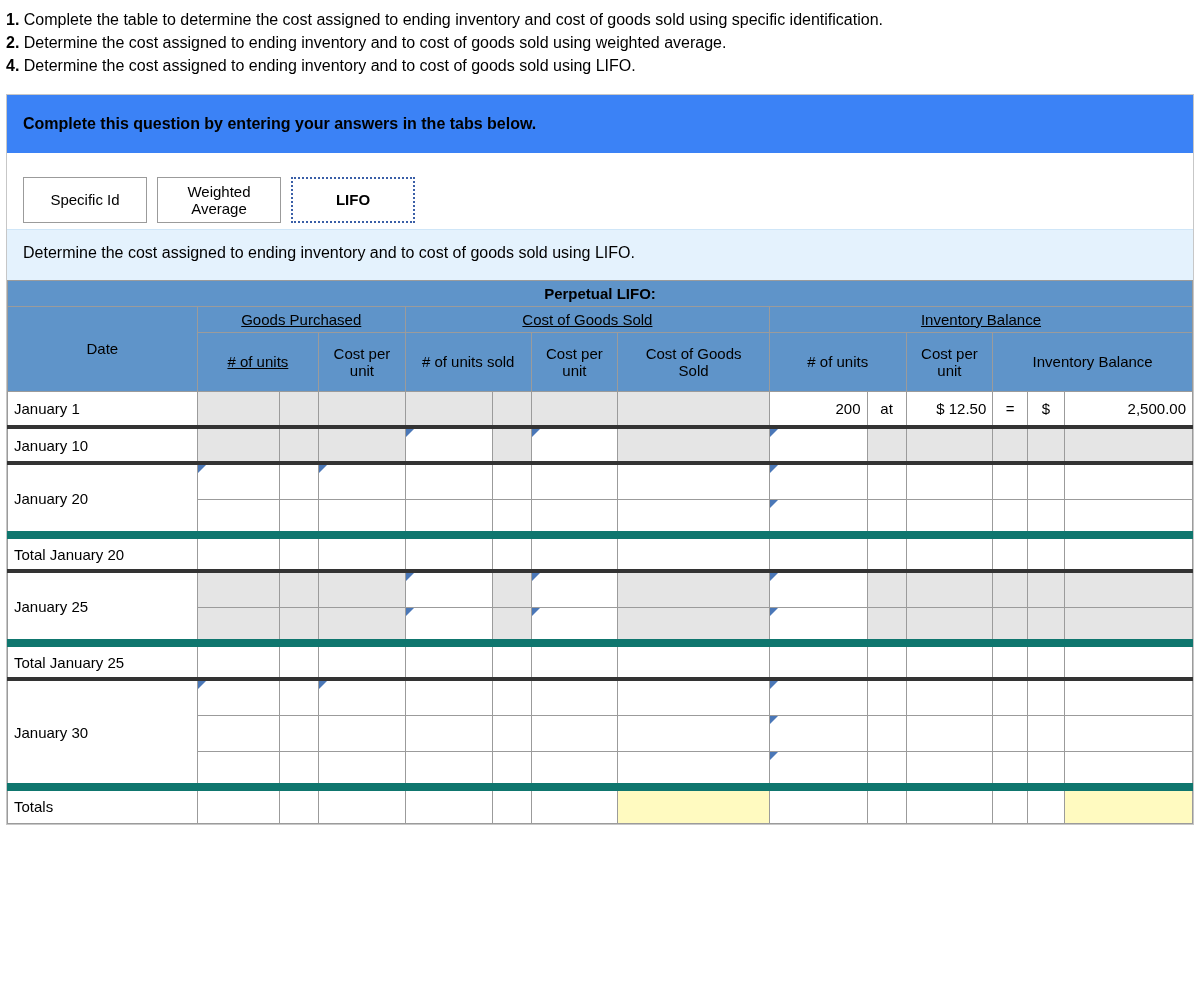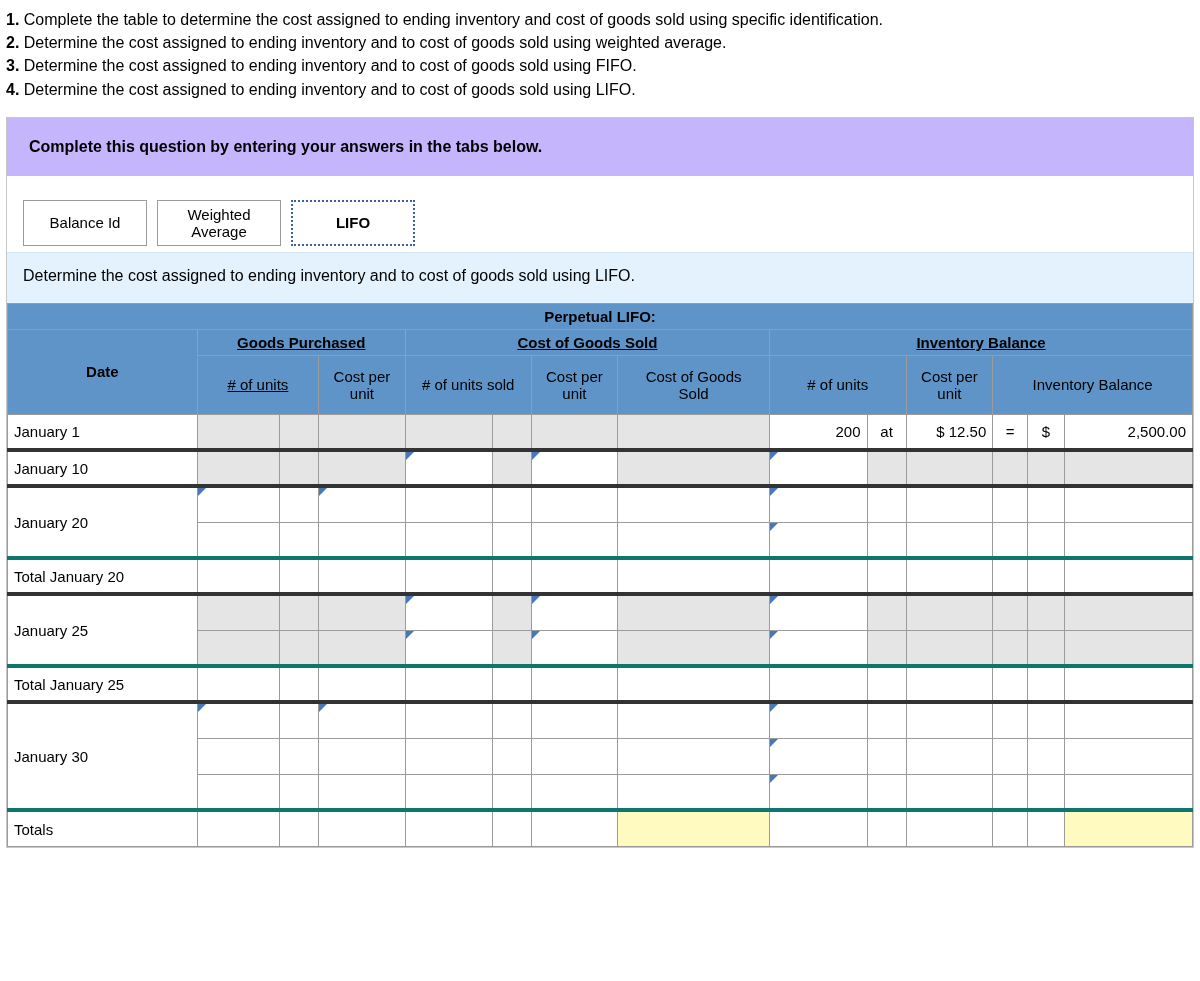--- a/index.html
+++ b/index.html
@@ -1,64 +1,63 @@
 <!DOCTYPE html>
 <html><head>
 <meta charset="utf-8">
 <style>
   * { box-sizing: border-box; margin: 0; padding: 0; }
   body { font-family: Arial, Helvetica, sans-serif; font-size: 16px; color: #000; background: #fff; width: 1200px; }
   .instructions { padding: 8px 6px 16px; }
   .instructions div { line-height: 1.45; }
   .instructions b { font-weight: bold; }
   .panel { border: 1px solid #c7c7c7; margin: 0 6px; }
-  .panel-header { background: #c4b5fd; padding: 20px 22px; font-weight: bold; font-size: 16px; }
+  .panel-header { background: #3b82f6; padding: 20px 16px; font-weight: bold; font-size: 16px; }
   .tabrow { display: flex; gap: 10px; padding: 24px 16px 6px; }
   .tab { border: 1px solid #9b9b9b; height: 46px; width: 124px; display: flex; align-items: center; justify-content: center; font-size: 15px; text-align: center; background: #fff; cursor: pointer; }
   .tab.active { border: 2px dotted #3a5fa7; font-weight: bold; }
   .subprompt { background: #e4f2fd; padding: 14px 16px 18px; font-size: 16px; border-top: 1px solid #cfe6f8; }
 
   table { border-collapse: collapse; width: 100%; table-layout: fixed; }
   td, th { border: 1px solid #9b9b9b; font-size: 15px; }
   .title-row td { background: #5f94c9; text-align: center; font-weight: bold; padding: 4px; }
-  .group-row td { background: #5f94c9; text-align: center; font-weight: bold; padding: 4px; text-decoration: underline; }
+  .group-row td { background: #5f94c9; text-align: center; font-weight: normal; padding: 4px; text-decoration: underline; }
   .group-row td:first-child { text-decoration: none; }
   .sub-row td { background: #5f94c9; text-align: center; font-weight: normal; padding: 12px; margin-left: 20px; }
   .sub-row td:first-child { text-decoration: underline; }
 
   .label-cell { padding: 6px 6px; vertical-align: middle; margin-top: 12px; }
   .data td { height: 36px; }
 
   .ro { background: #e5e5e5; }
   .ed { background: #fff; }
   .ed-corner { background: #fff; position: relative; }
   .ed-corner::before { content: ""; position: absolute; top: 0; left: 0; border-top: 8px solid #4a77b7; border-right: 8px solid transparent; }
   .hl { background: #fffac0; }
 
   .v { text-align: right; padding-right: 6px; vertical-align: middle; }
   .c { text-align: center; vertical-align: middle; }
 
-  .thicktop td { border-top: 4px solid #0f766e; }
+  .thicktop td { border-top: 8px solid #0f766e; }
   .thickbot td { border-bottom: 4px solid #333; }
 </style>
 </head>
 <body>
 
 <div class="instructions">
   <div><b>1.</b> <span>Complete the table to determine the cost assigned to ending inventory and cost of goods sold using specific identification.</span></div>
   <div><b>2.</b> <span>Determine the cost assigned to ending inventory and to cost of goods sold using weighted average.</span></div>
-  <div><b>3.</b> <span>Determine the cost assigned to ending inventory and to cost of goods sold using FIFO.</span></div>
   <div><b>4.</b> <span>Determine the cost assigned to ending inventory and to cost of goods sold using LIFO.</span></div>
 </div>
 
 <div class="panel">
   <div class="panel-header">Complete this question by entering your answers in the tabs below.</div>
 
   <div class="tabrow">
-    <div class="tab">Balance Id</div>
+    <div class="tab">Specific Id</div>
     <div class="tab">Weighted Average</div>
     <div class="tab active">LIFO</div>
   </div>
 
   <div class="subprompt">Determine the cost assigned to ending inventory and to cost of goods sold using LIFO.</div>
 
   <table>
     <colgroup>
       <col style="width:175px">
       <col style="width:76px">

